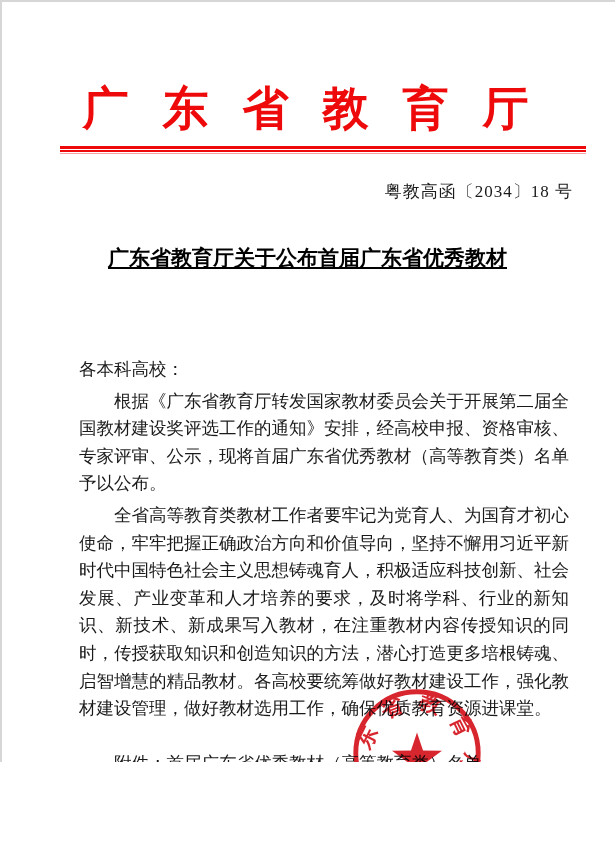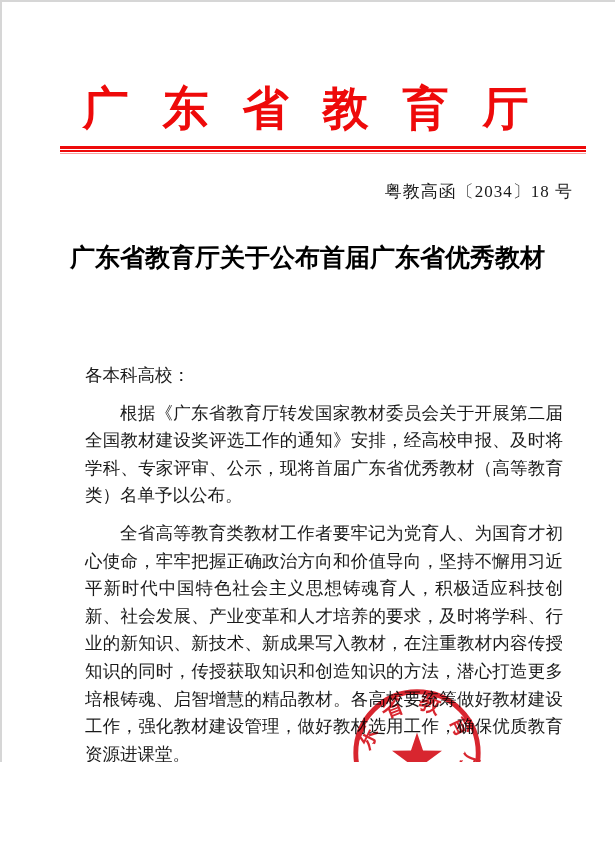--- a/index.html
+++ b/index.html
@@ -33,30 +33,31 @@
       #fba0a0 7px,#fba0a0 8px);
   }
   .doc-number{
     position:absolute;top:180px;right:42px;
     font-size:17px;color:#1a1a1a;
     letter-spacing:1px;
   }
   .doc-title{
     position:absolute;top:238px;left:0;width:615px;
     text-align:center;
-    font-size:25px;font-weight:bold;color:#000;
+    font-size:21px;font-weight:bold;color:#000;
     line-height:40px;
+    text-decoration:underline;
   }
   .body-text{
     position:absolute;top:352px;left:75px;width:498px;
     font-size:17.5px;color:#1a1a1a;
     line-height:27.6px;
     text-align:justify;
   }
-  .body-text p{margin:10px;text-indent:2em;}
+  .body-text p{margin:4px;text-indent:2em;}
   .salutation{text-indent:0 !important;}
   .attachment{margin-top:27px !important;}
 
   .signature{
     position:absolute;top:761px;right:135px;
     font-size:17.5px;color:#1a1a1a;letter-spacing:1px;
   }
   .sign-date{
     position:absolute;top:788px;right:130px;
     font-size:17.5px;color:#1a1a1a;
@@ -98,21 +99,21 @@
   <div class="rule-top"></div>
 
   <div class="doc-number">粤教高函〔2034〕18 号</div>
 
   <div class="doc-title">
     <div>广东省教育厅关于公布首届广东省优秀教材</div>
   </div>
 
   <div class="body-text">
     <p class="salutation">各本科高校：</p>
-    <p>根据《广东省教育厅转发国家教材委员会关于开展第二届全国教材建设奖评选工作的通知》安排，经高校申报、及时将学科、专家评审、公示，现将首届广东省优秀教材（高等教育类）名单予以公布。</p>
+    <p>根据《广东省教育厅转发国家教材委员会关于开展第二届全国教材建设奖评选工作的通知》安排，经高校申报、资格审核、专家评审、公示，现将首届广东省优秀教材（高等教育类）名单予以公布。</p>
     <p>全省高等教育类教材工作者要牢记为党育人、为国育才初心使命，牢牢把握正确政治方向和价值导向，坚持不懈用习近平新时代中国特色社会主义思想铸魂育人，积极适应科技创新、社会发展、产业变革和人才培养的要求，及时将学科、行业的新知识、新技术、新成果写入教材，在注重教材内容传授知识的同时，传授获取知识和创造知识的方法，潜心打造更多培根铸魂、启智增慧的精品教材。各高校要统筹做好教材建设工作，强化教材建设管理，做好教材选用工作，确保优质教育资源进课堂。</p>
     <p class="attachment">附件：首届广东省优秀教材（高等教育类）名单</p>
   </div>
 
   <div class="signature">广东省教育厅</div>
 
   <div class="sign-date">2025 年 9 月 4 日</div>
 
   <svg class="seal" viewBox="0 0 140 140" xmlns="http://www.w3.org/2000/svg">
     <circle cx="70" cy="70" r="63" fill="none" stroke="#d5131d" stroke-width="5"></circle>

